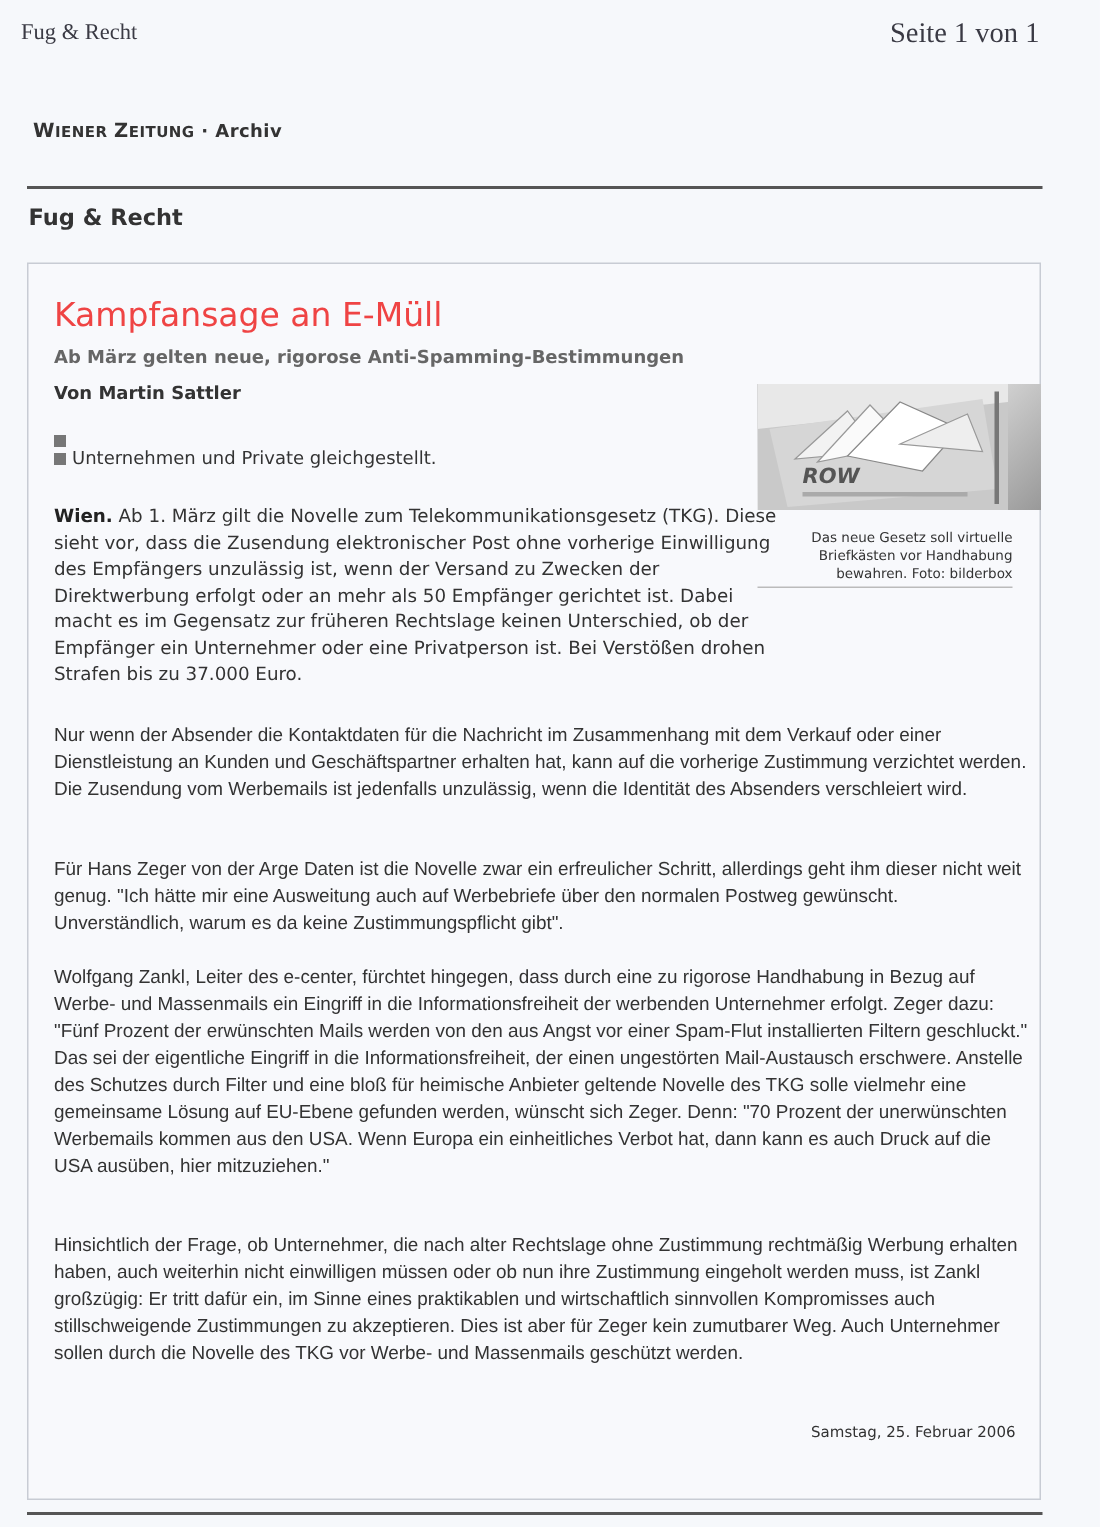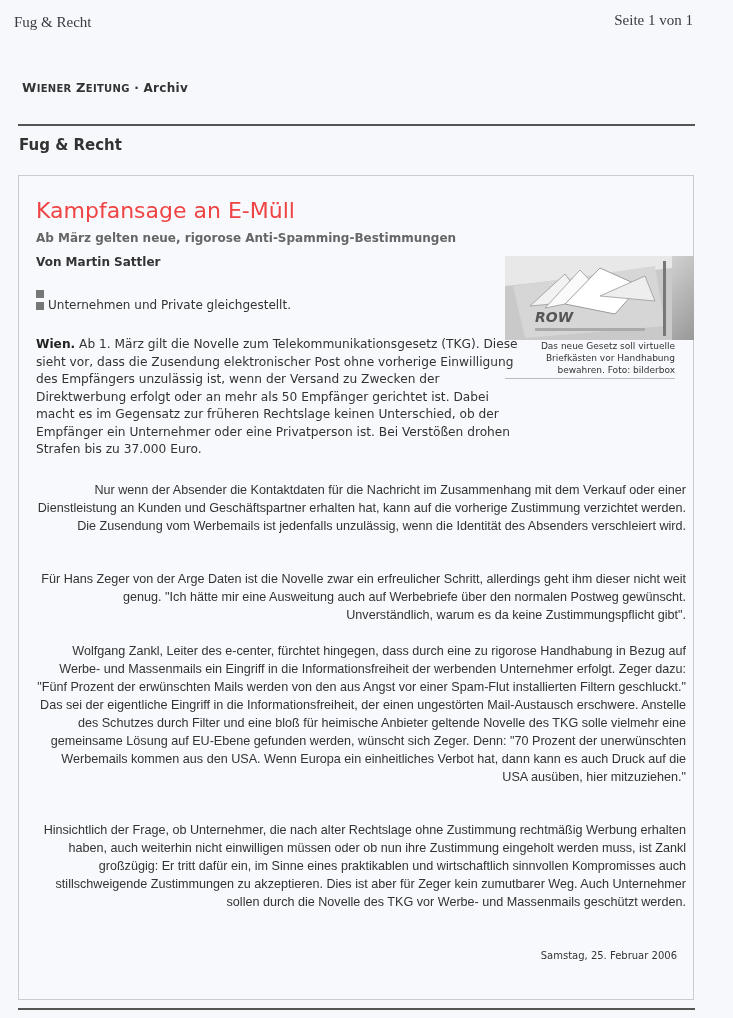--- a/index.html
+++ b/index.html
@@ -8,21 +8,21 @@
       background: #f6f8fb;
       position: relative;
       color: #333;
     }
     .print-header-left {
       position: absolute; left: 14px; top: 14px;
       font-family: "Liberation Serif", serif; font-size: 15px; color: #3a3a44;
     }
     .print-header-right {
       position: absolute; right: 40px; top: 12px;
-      font-family: "Liberation Serif", serif; font-size: 15px; color: #3a3a44;
+      font-family: "Liberation Serif", serif; font-size: 19px; color: #3a3a44;
     }
     .masthead {
       position: absolute; left: 22px; top: 80px;
       font-family: "DejaVu Sans", sans-serif; font-size: 12px; font-weight: bold; color: #333;
       letter-spacing: 0.3px;
     }
     .masthead .big { font-size: 13px; }
     .masthead .small { font-size: 10px; }
     .rule-top {
       position: absolute; left: 18px; top: 124px; width: 677px; height: 2px; background: #555;
@@ -58,33 +58,32 @@
     .figure {
       position: absolute; left: 486px; top: 80px; width: 170px;
     }
     .photo {
       width: 189px; height: 84px; background: linear-gradient(135deg, #bbb 0%, #eee 40%, #999 100%);
       position: relative; overflow: hidden;
     }
     .photo svg { display: block; }
     .caption {
       text-align: right; font-family: "DejaVu Sans", sans-serif; font-size: 9px; color: #333;
-      line-height: 12px; margin-top: 0; padding-bottom: 2px; border-bottom: 1px solid #bbb;
+      line-height: 12px; margin-top: 13px; padding-bottom: 2px; border-bottom: 1px solid #bbb;
     }
     .lead {
       position: absolute; left: 17px; top: 160px; width: 490px;
       font-family: "DejaVu Sans", sans-serif; font-size: 12.2px; color: #333; line-height: 17.5px;
       margin: 0;
     }
     .lead strong { color: #222; }
     .para {
       position: absolute; left: 17px; width: 650px;
       font-family: "Liberation Sans", sans-serif; font-size: 12.6px; color: #333; line-height: 18px;
       margin: 0;
-      text-align: right;
     }
     .dateline {
       position: absolute; right: 16px; top: 774px;
       font-family: "DejaVu Sans", sans-serif; font-size: 10px; color: #333;
     }
     .rule-bottom {
       position: absolute; left: 18px; top: 1008px; width: 677px; height: 2px; background: #555;
     }
   </style>
 </head>

